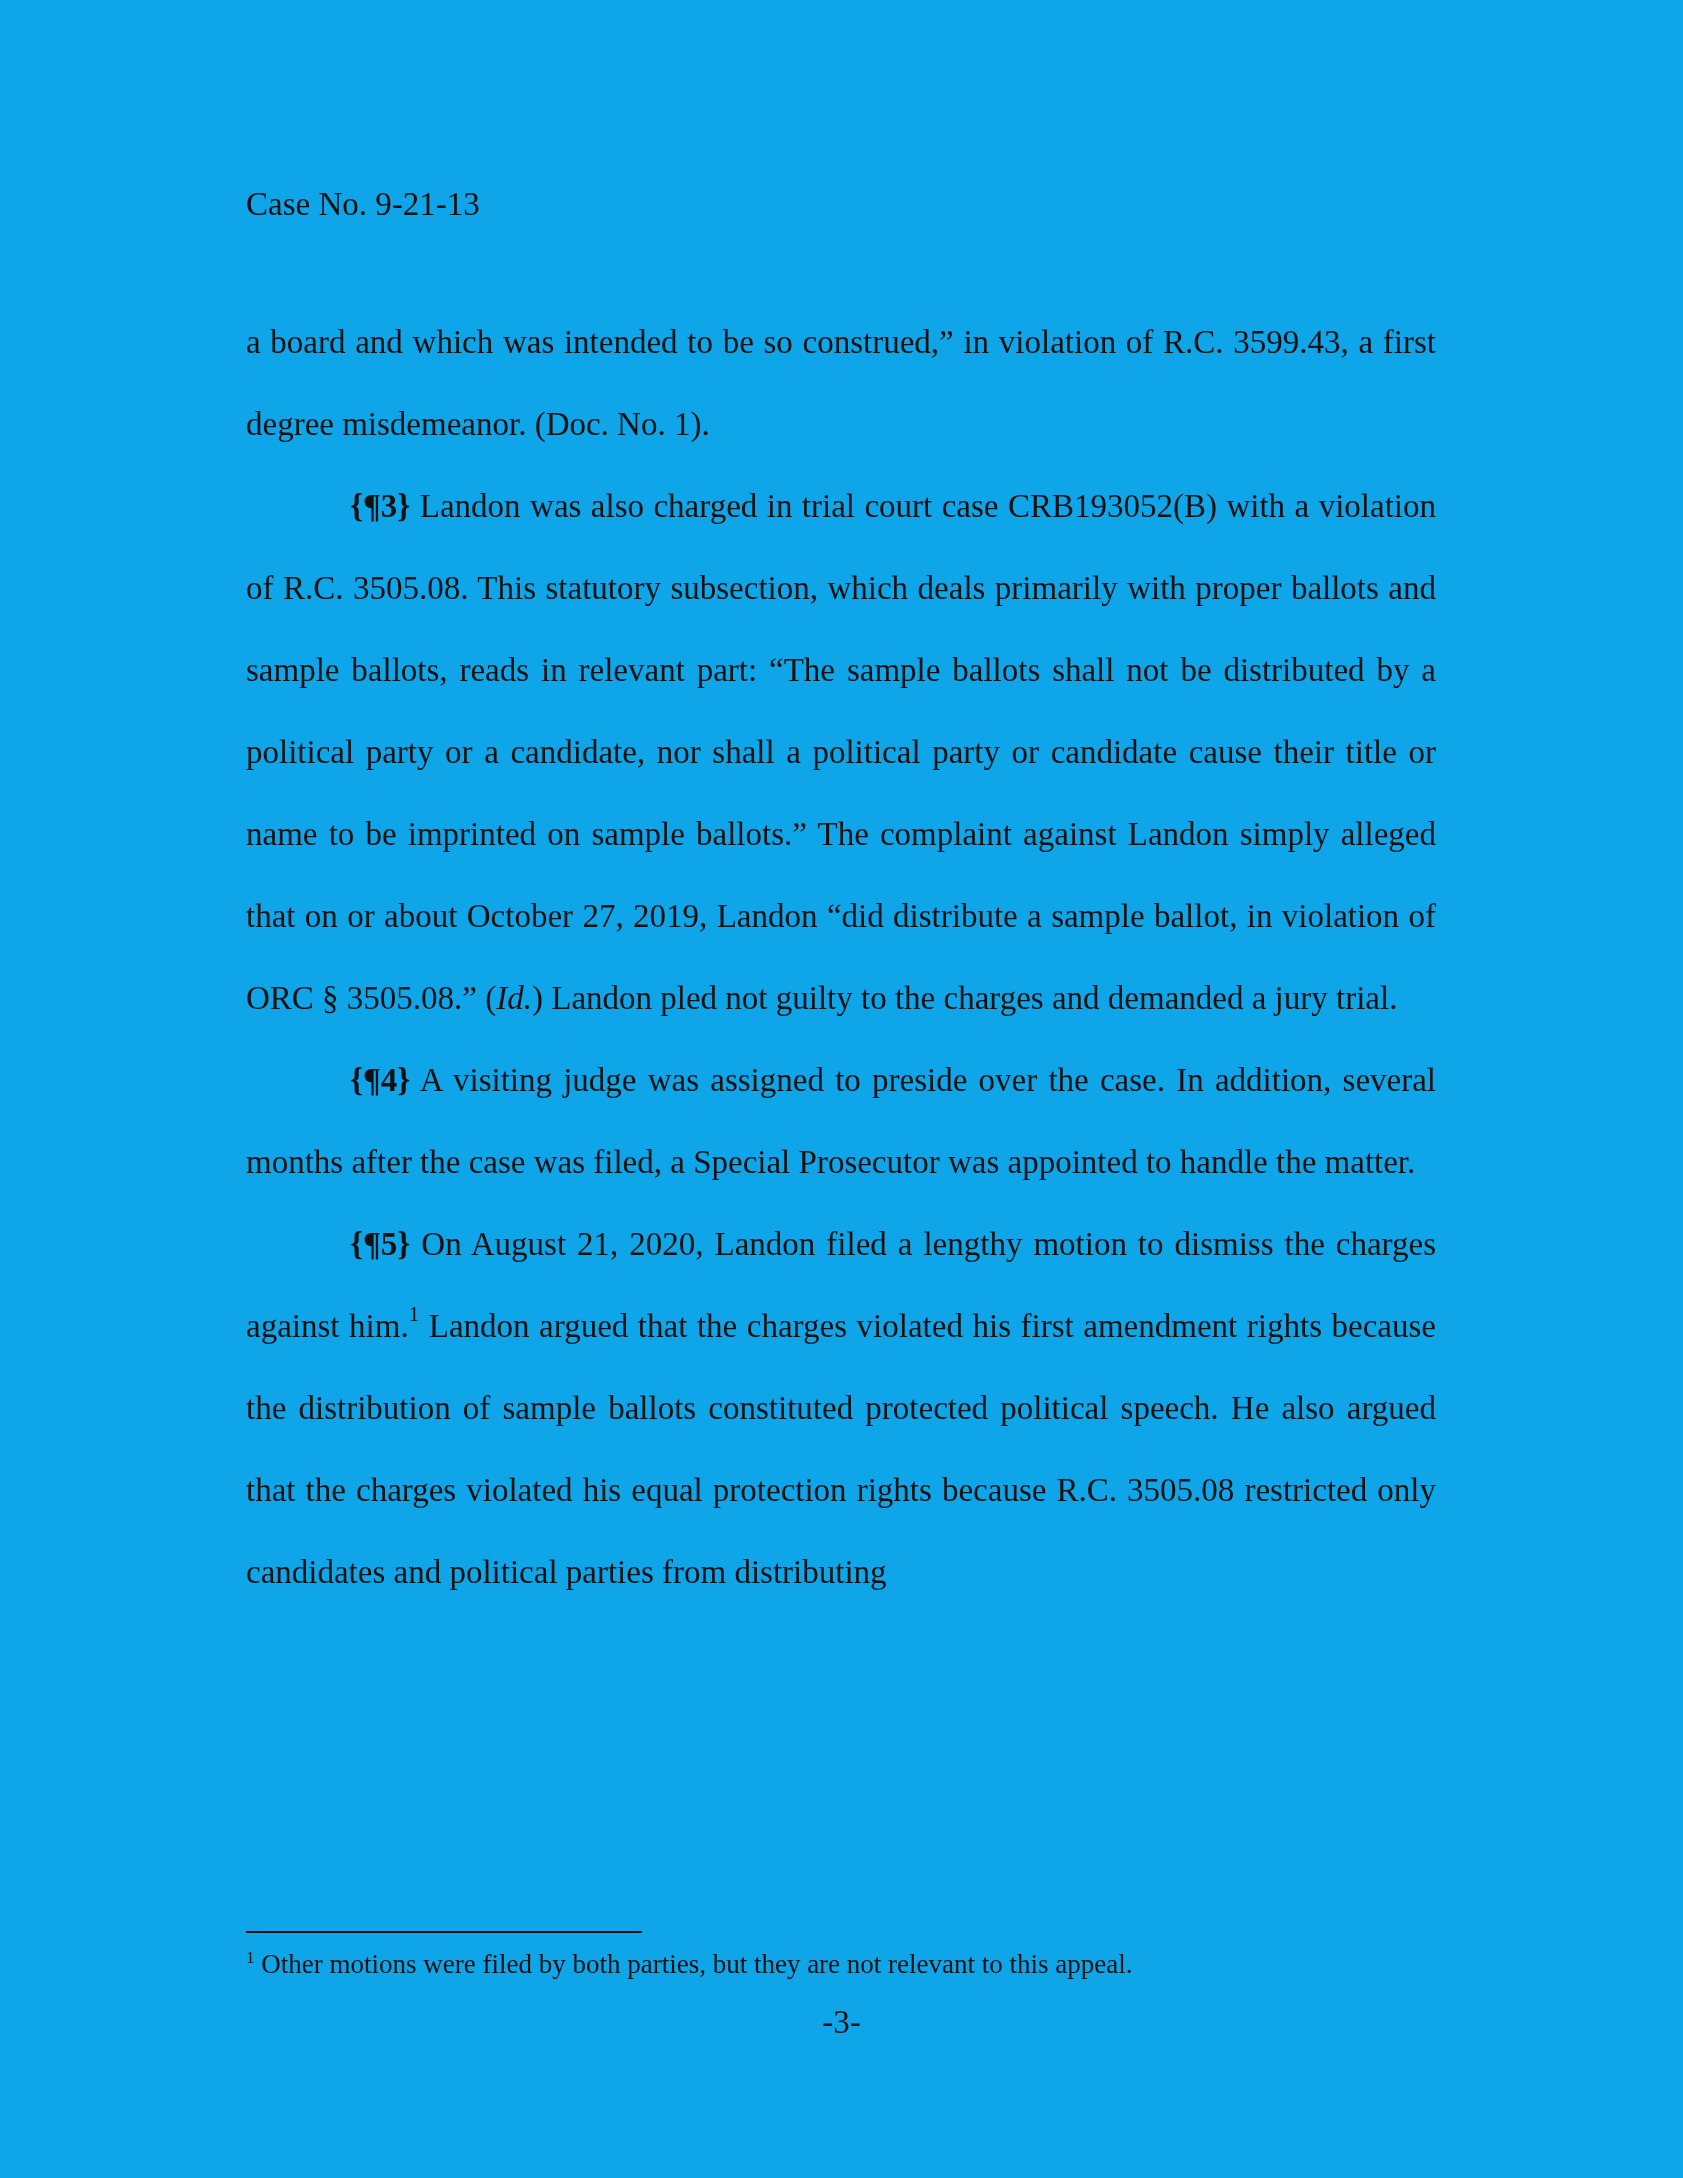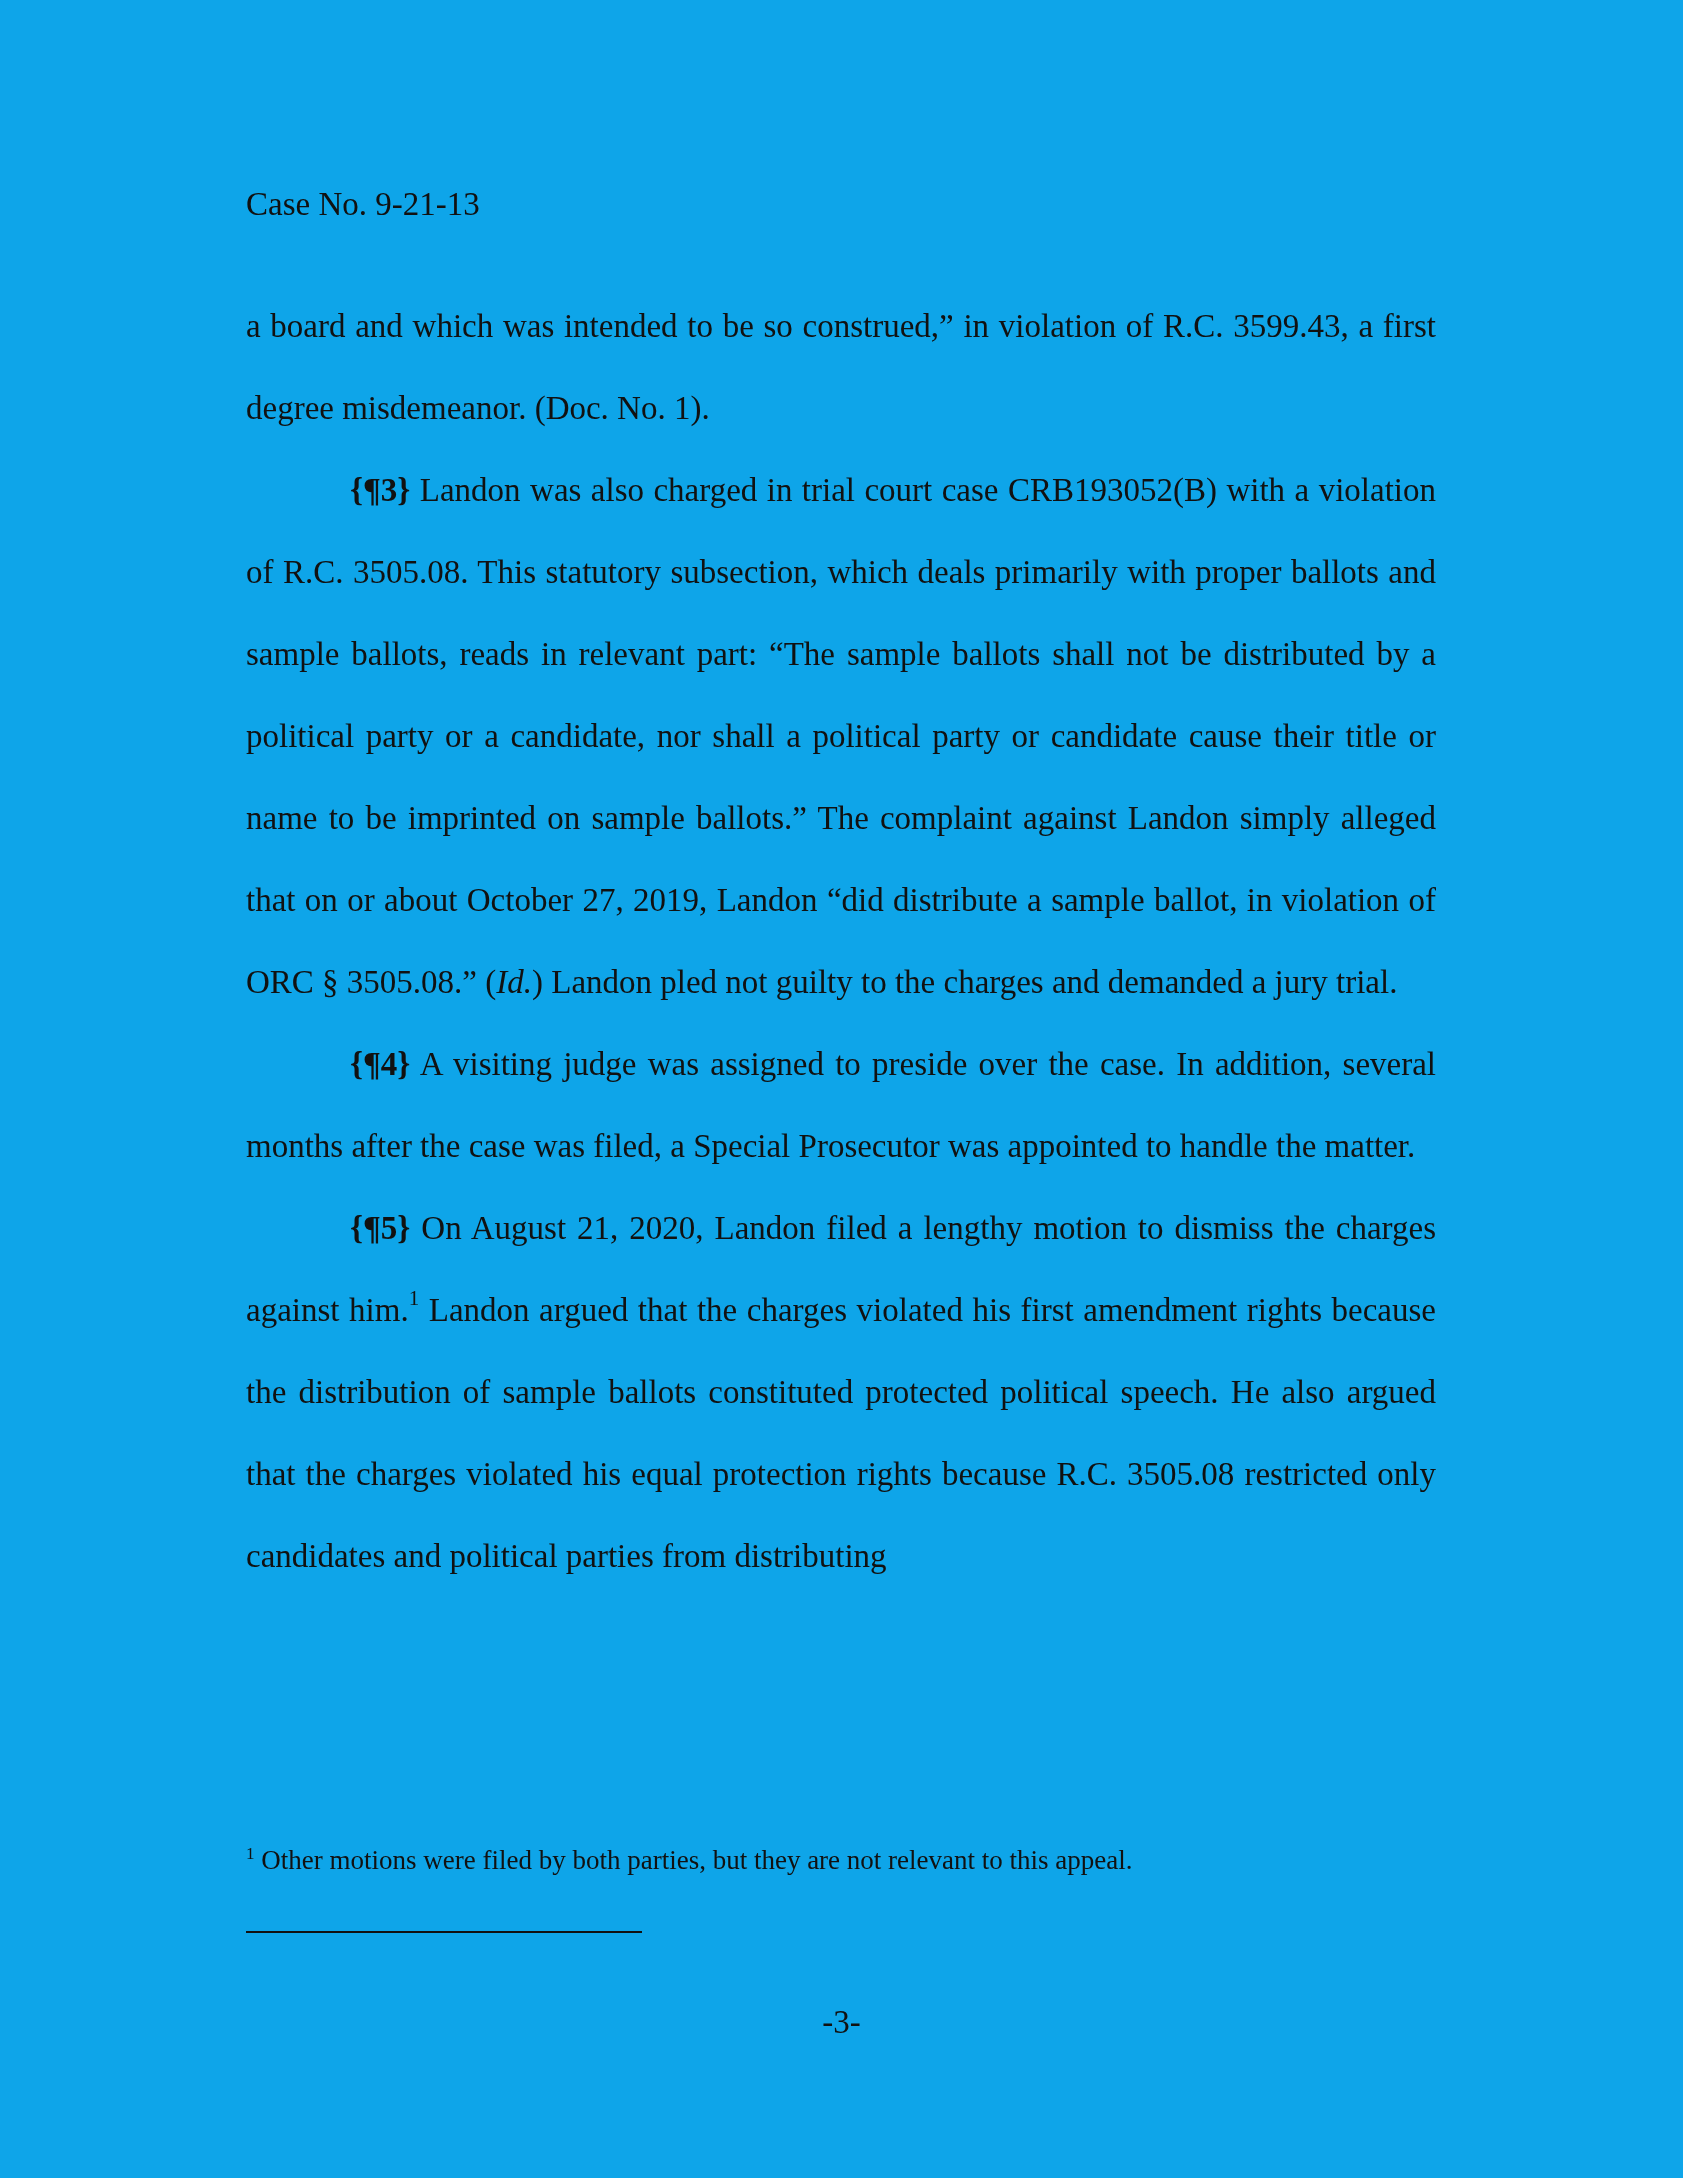--- a/index.html
+++ b/index.html
@@ -1,28 +1,28 @@
 <!DOCTYPE html>
 <html><head>
 <meta charset="utf-8">
 <style>
   html, body { margin: 0; padding: 0; background: #ffffff; }
   body { width: 1683px; height: 2178px; position: relative; overflow: hidden;
          font-family: "Liberation Serif", "DejaVu Serif", serif; color: #111111; }
   .page { position: absolute; left: 0; top: 0; width: 1683px; height: 2178px; background: #0ea5e9; }
   .header { position: absolute; left: 246px; top: 184px; font-size: 33px; line-height: 40px; }
-  .body-text { position: absolute; left: 246px; top: 285px; width: 1190px;
+  .body-text { position: absolute; left: 246px; top: 301px; width: 1190px;
                font-size: 33px; line-height: 82px; text-align: justify; }
   .body-text p { margin: 0; }
   .body-text p.indent { text-indent: 104px; }
   .para-mark { font-weight: bold; }
   .italic { font-style: italic; font-family: Liberation Serif, serif; }
   sup.fnref { font-size: 21px; line-height: 0; position: relative; top: -4px; vertical-align: super; }
   .fn-rule { position: absolute; left: 246px; top: 1931px; width: 396px; height: 2px; background: #111111; }
-  .footnote { position: absolute; left: 246px; top: 1844px; font-size: 27px; line-height: 32px; font-family: Liberation Serif, serif; }
+  .footnote { position: absolute; left: 246px; top: 1948px; font-size: 27px; line-height: 32px; font-family: Liberation Serif, serif; }
   .footnote sup { font-size: 17px; vertical-align: super; line-height: 0; }
   .page-number { position: absolute; left: 0; width: 1683px; top: 2002px; text-align: center;
                  font-size: 33px; line-height: 40px; }
 </style>
 </head>
 <body>
 
 <div class="page">
 
   <div class="header">Case No. 9-21-13</div>

